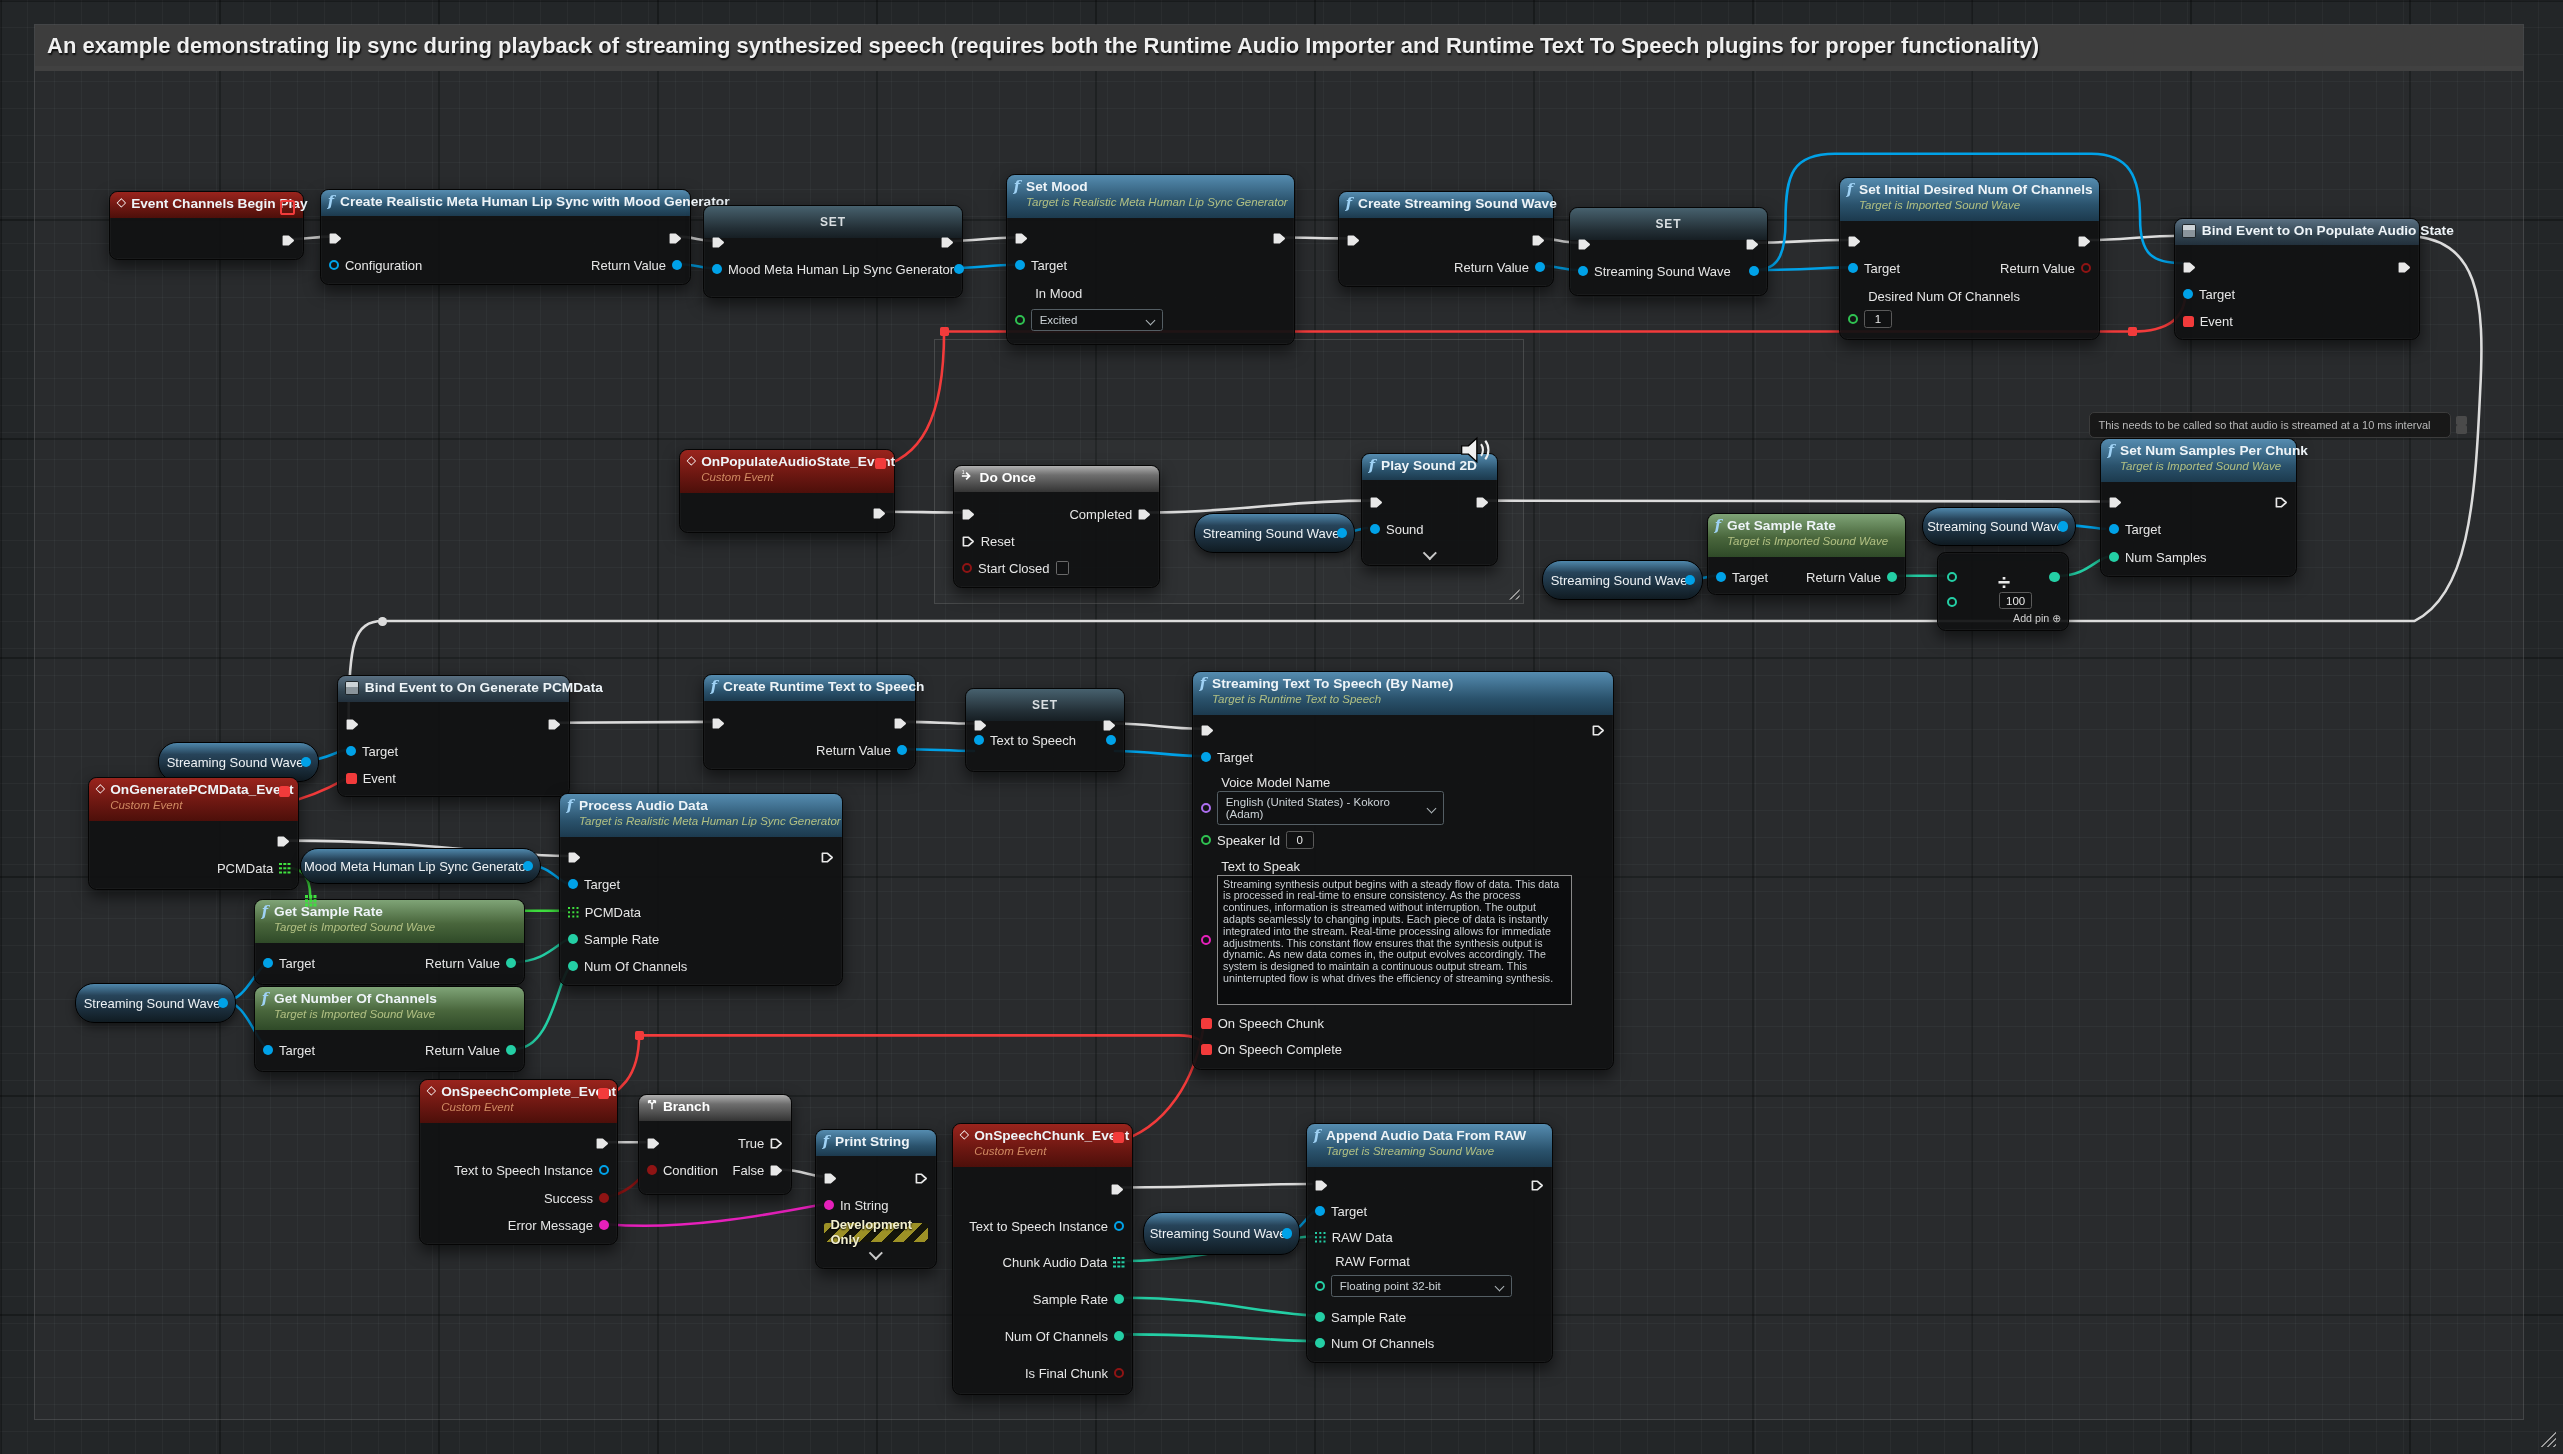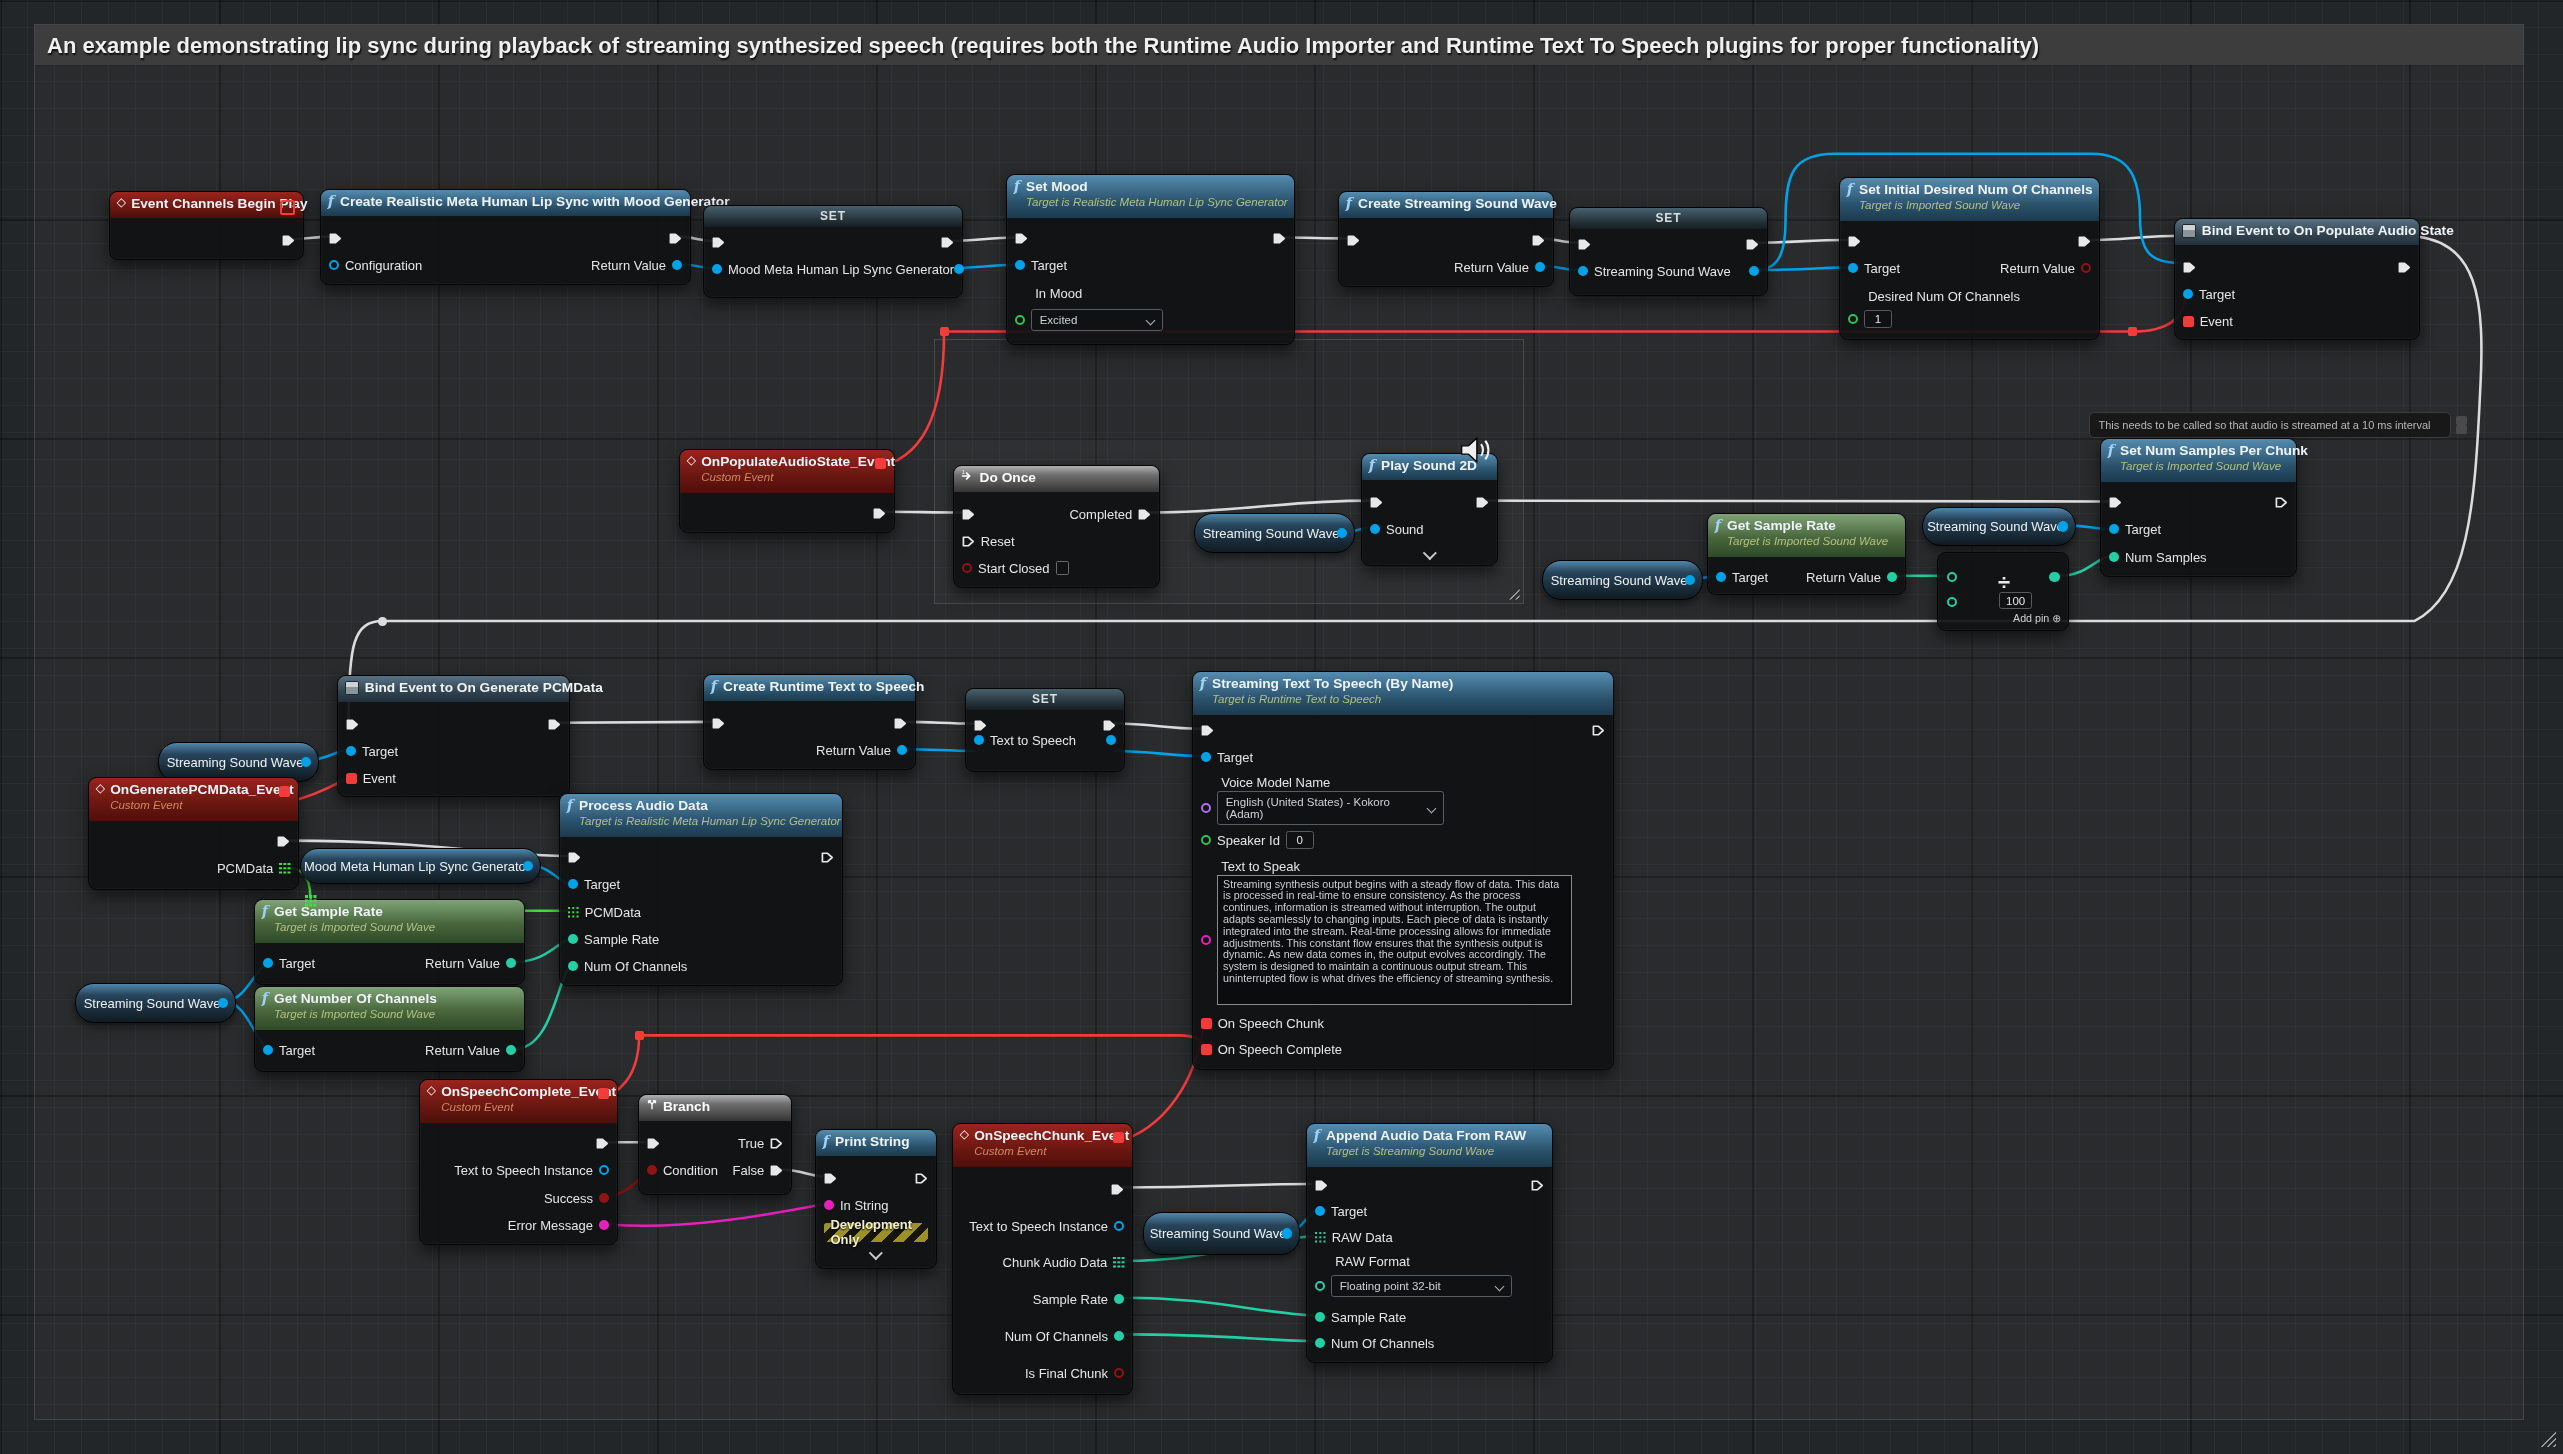--- a/index.html
+++ b/index.html
@@ -21,21 +21,21 @@
   .bubble .bico{position:absolute;width:11px;height:8.5px;background:#4a4a4a;border-radius:1.7px;}
   .node{position:absolute;background:rgba(16,17,18,0.93);border:0.9px solid #050505;border-radius:8.5px;
     box-shadow:0 6.8px 15.4px rgba(0,0,0,0.55), inset 0 0 0 0.9px rgba(255,255,255,0.03);}
   .nhdr{position:absolute;left:0;top:0;right:0;border-radius:7.7px 7.7px 0 0;display:flex;align-items:flex-start;
     padding:3.4px 8.5px 0 6.8px;box-sizing:border-box;overflow:visible;white-space:nowrap;}
   .nhdr.h-blue{background:linear-gradient(180deg,#558cb0 0%,#2a526c 62%,#1c3a4e 100%);}
   .nhdr.h-steel{background:linear-gradient(180deg,#5a7082 0%,#31434f 60%,#22303c 100%);}
   .nhdr.h-green{background:linear-gradient(180deg,#7fa477 0%,#49663c 55%,#2f4a28 100%);}
   .nhdr.h-red{background:linear-gradient(180deg,#9a241d 0%,#6e1812 55%,#4d0f0a 100%);}
   .nhdr.h-gray{background:linear-gradient(180deg,#b0b0b0 0%,#6e6e6e 35%,#343434 100%);}
-  .nhdr.h-set{background:linear-gradient(180deg,#47616e 0%,#232f36 70%,#161e23 100%);justify-content:center;align-items:center;padding:4px;}
+  .nhdr.h-set{background:linear-gradient(180deg,#47616e 0%,#232f36 70%,#161e23 100%);justify-content:center;align-items:center;padding:16px;}
   .ntitle{font-size:13.7px;font-weight:bold;color:#eef4f8;line-height:1.25;}
   .nsub{font-size:11.5px;font-style:italic;color:#b2c083;line-height:1.15;}
   .h-red .nsub{color:#d08a62;}
   .h-gray .ntitle{color:#ffffff;}
   .settext{font-size:12px;font-weight:bold;color:#d9dee1;letter-spacing:0.9px;}
   .ficon{font-family:"DejaVu Serif",serif;font-style:italic;font-weight:bold;color:#9fd2f5;font-size:14.5px;margin-right:6px;line-height:1.1;}
   .dmicon{color:#ffffff;font-size:12px;margin-right:5.1px;line-height:1.3;}
   .boxicon{width:12px;height:12px;margin:1.7px 6px 0 0;border-radius:1.7px;background:linear-gradient(180deg,#cdd3d7 0 38%,#8a949b 38% 100%);border:0.9px solid #20272b;flex:none;}
   .hdel{position:absolute;width:11px;height:11px;border-radius:2.6px;right:7.7px;top:7.7px;}
   .row{position:absolute;left:7.7px;right:7.7px;height:22px;display:flex;align-items:center;justify-content:space-between;pointer-events:none;}
@@ -67,21 +67,21 @@
   .grip{position:absolute;width:12px;height:12px;clip-path:polygon(100% 0,100% 100%,0 100%);
     background:repeating-linear-gradient(135deg,#9a9a9a 0 1.7px,transparent 1.7px 4.3px);}
   .divop{position:absolute;color:#e8e8e8;font-size:22px;font-weight:bold;}
   .addpin{position:absolute;color:#cfcfcf;font-size:10.7px;}
 </style>
 </head>
 <body>
 
 <div id="canvas" style="width: 2563px; height: 1454px;">
     <div class="comment" style="left: 34px; top: 24px; width: 2488px; height: 1394px;">
-      <div class="chdr" style="background: rgb(61, 61, 61); font-size: 22px; height: 40px;">An example demonstrating lip sync during playback of streaming synthesized speech (requires both the Runtime Audio Importer and Runtime Text To Speech plugins for proper functionality)</div>
+      <div class="chdr" style="background: rgb(61, 61, 61); font-size: 22px; height: 46px;">An example demonstrating lip sync during playback of streaming synthesized speech (requires both the Runtime Audio Importer and Runtime Text To Speech plugins for proper functionality)</div>
       <div class="cbody" style="top: 41px;"></div>
     </div>
     <div class="comment" style="left: 934px; top: 339px; width: 588px; height: 263px;">
       <div class="cbody" style="top: 97px;"></div>
       <div class="grip" style="right: 3.4px; bottom: 3.4px;"></div>
     </div>
     <div class="bubble" style="left: 2089px; top: 412px; width: 362px; height: 26px;">
       <span>This needs to be called so that audio is streamed at a 10 ms interval</span>
       <span class="bico" style="right: -17px; top: 3.4px;"></span>
       <span class="bico" style="right: -17px; bottom: 3.4px;"></span>

